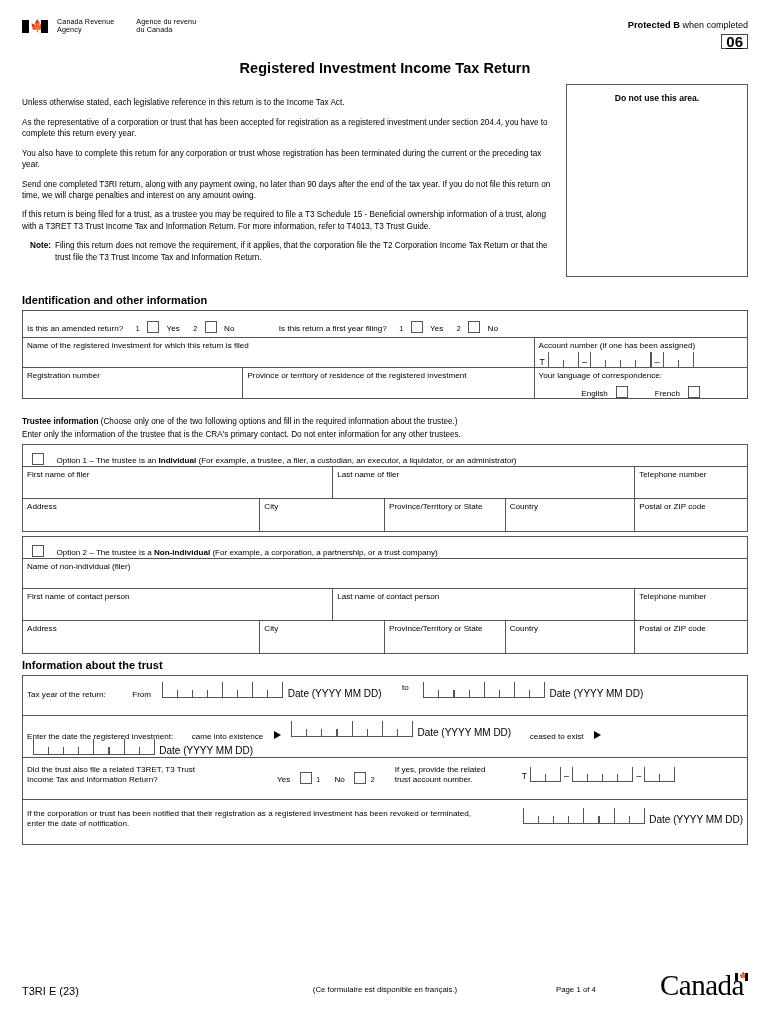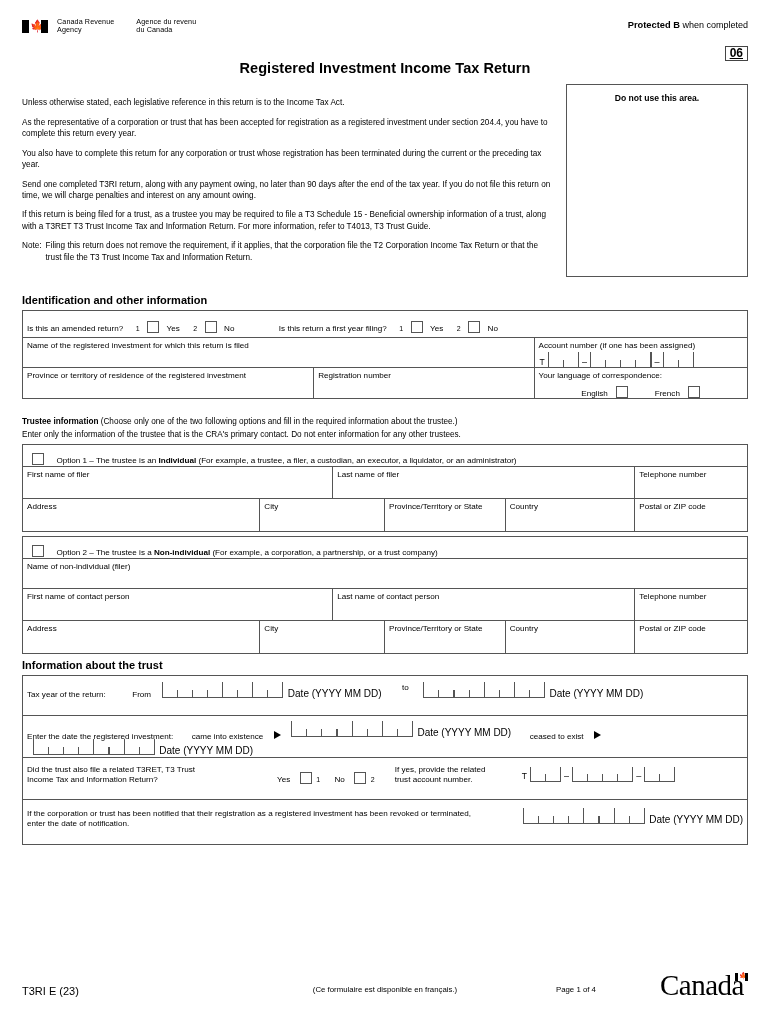--- a/index.html
+++ b/index.html
@@ -22,31 +22,31 @@
   .flag .bl { left:0; } .flag .br { right:0; }
   .flag .leaf { position:absolute; left:8px; top:0px; width:10px; height:13px;
                 color:#000; font-size:12px; line-height:13px; text-align:center; }
   .cra-txt { display:flex; margin-left:9px; }
   .cra-col { font-size:7.2px; line-height:8.4px; letter-spacing:0.1px; }
   .cra-col.second { margin-left:22px; }
 
   .prot-wrap { position:absolute; right:22px; top:20px; text-align:right; }
   .prot { font-size:9px; }
   .prot b { font-size:9.3px; }
-  .code-box { display:inline-block; margin-top:16px; border:1.1px solid #444;
-              padding:1px 4px; font-size:12px; font-weight:bold; line-height:11px;text-decoration:underline; }
+  .code-box { display:inline-block; margin-top:4px; border:1.1px solid #444;
+              padding:1px 4px; font-size:15px; font-weight:bold; line-height:11px;text-decoration:underline; }
 
   .title { text-align:center; font-size:14.5px; font-weight:bold; margin-top:8px;
            letter-spacing:0.05px; }
 
   
   .intro { position:absolute; left:22px; top:97px; width:530px; }
   .intro p { margin:0 0 8.5px 0; font-size:8.2px; line-height:11.2px; }
   .note { display:flex; }
-  .note .lbl { font-weight:normal; flex:none; margin-right:4px; }
+  .note .lbl { font-weight:bold; flex:none; margin-right:4px;margin-left:8px; }
 
   .dnu { position:absolute; left:566px; top:84px; width:182px; height:193px;
          border:1.1px solid #555; }
   .dnu .t { text-align:center; font-size:8.6px; font-weight:bold; margin-top:8px; }
 
   
   .sec-h { font-size:11px; font-weight:bold; margin:0 0 4px 0; }
   .sub-note { font-size:8.2px; line-height:11px; margin:0 0 2px 0; }
   .sub-note b { font-weight:bold; }
 
@@ -198,25 +198,25 @@
                 <span class="cellw" style="width:14px"></span>
               <span class="tick short"></span>
                 <span class="cellw" style="width:14px"></span>
               <span class="tick tall"></span>
             </span>
           </span>
         </div>
       </div>
 
       <div class="row" style="height:30px;">
+        <div class="cell" style="width:221px;">
+          <span class="cl">Registration number</span>
+        </div>
         <div class="cell" style="width:292px;">
           <span class="cl">Province or territory of residence of the registered investment</span>
-        </div>
-        <div class="cell" style="width:221px;">
-          <span class="cl">Registration number</span>
         </div>
         <div class="cell" style="width:213px;">
           <span class="cl">Your language of correspondence:</span>
           <span style="display:block; text-align:center; margin-top:1px;">
             <span class="cl" style="display:inline;">English</span>
             <span class="cb" style="margin-left:4px;"></span>
             <span class="cl" style="display:inline; margin-left:22px;">French</span>
             <span class="cb" style="margin-left:4px;"></span>
           </span>
         </div>

